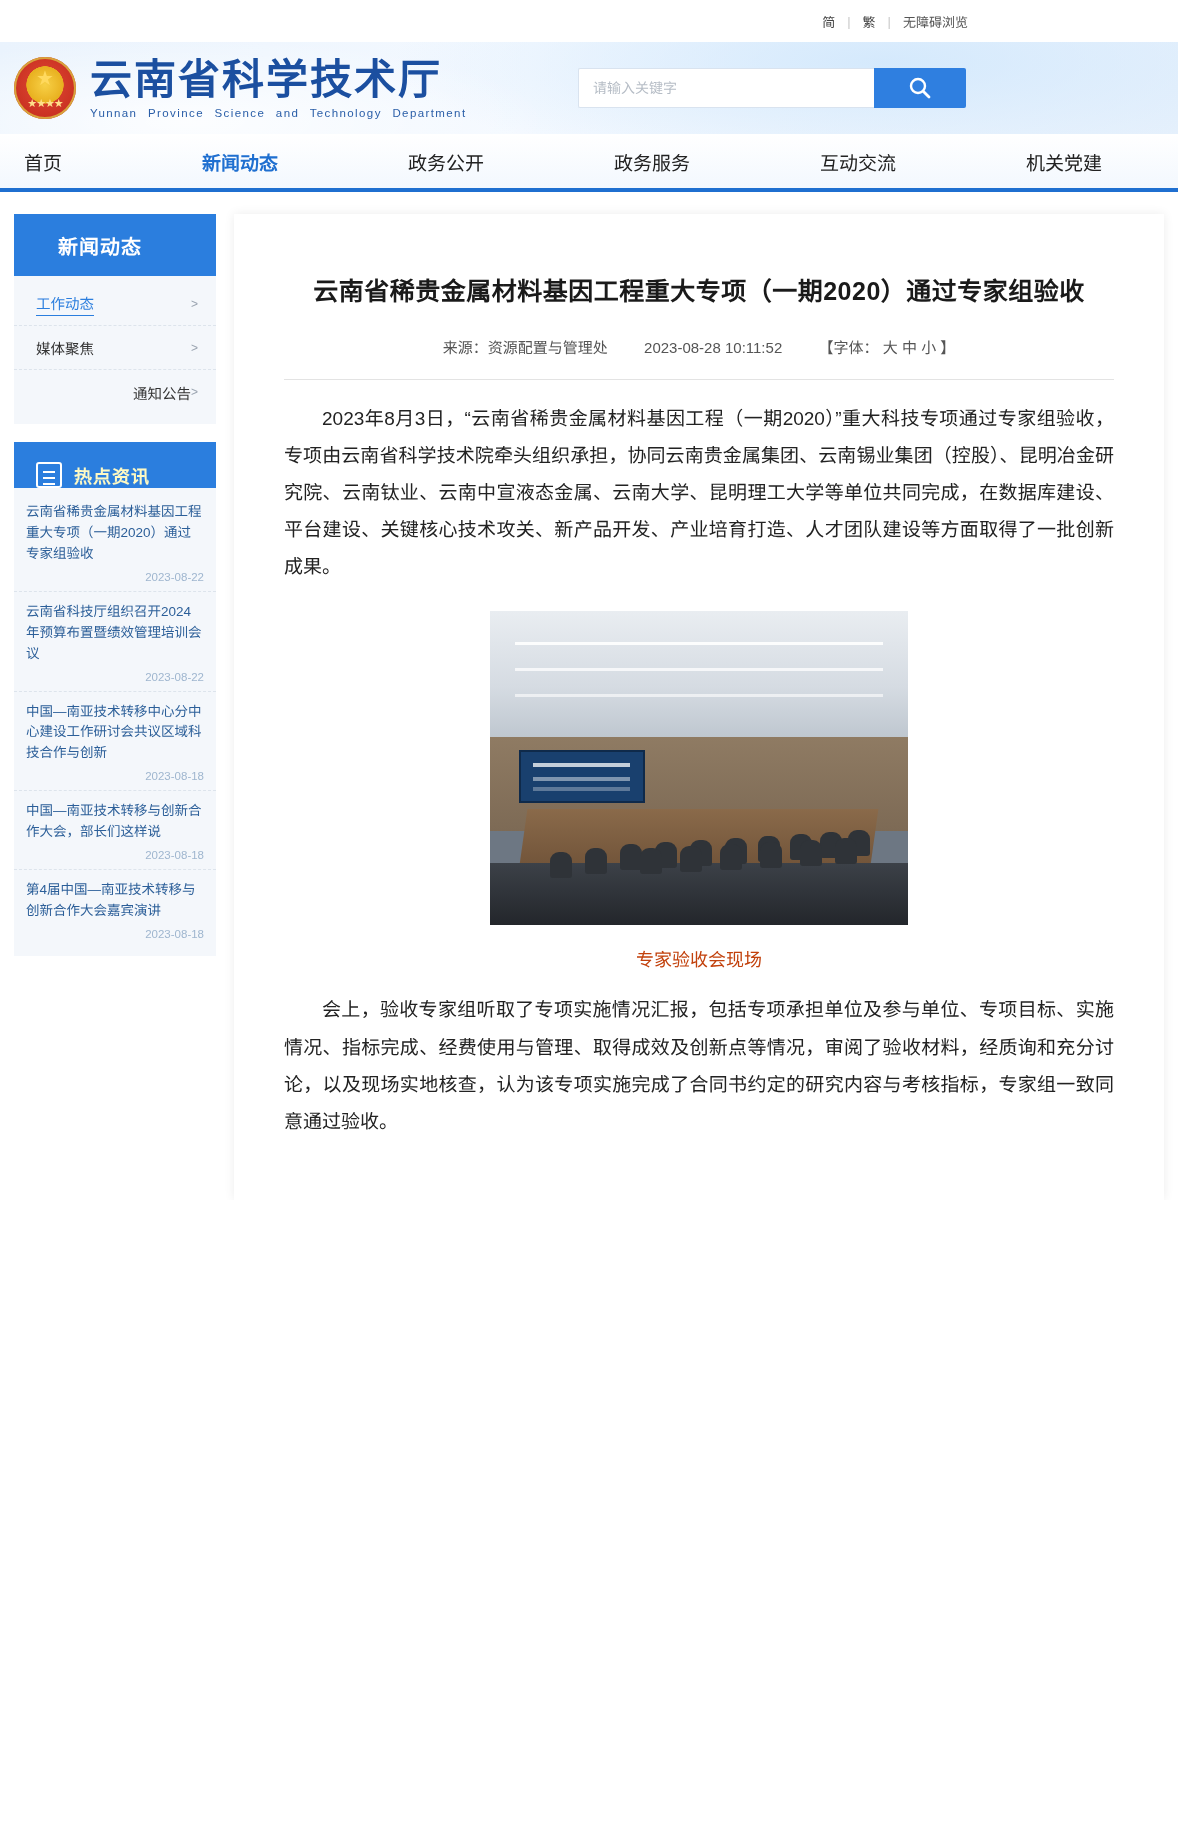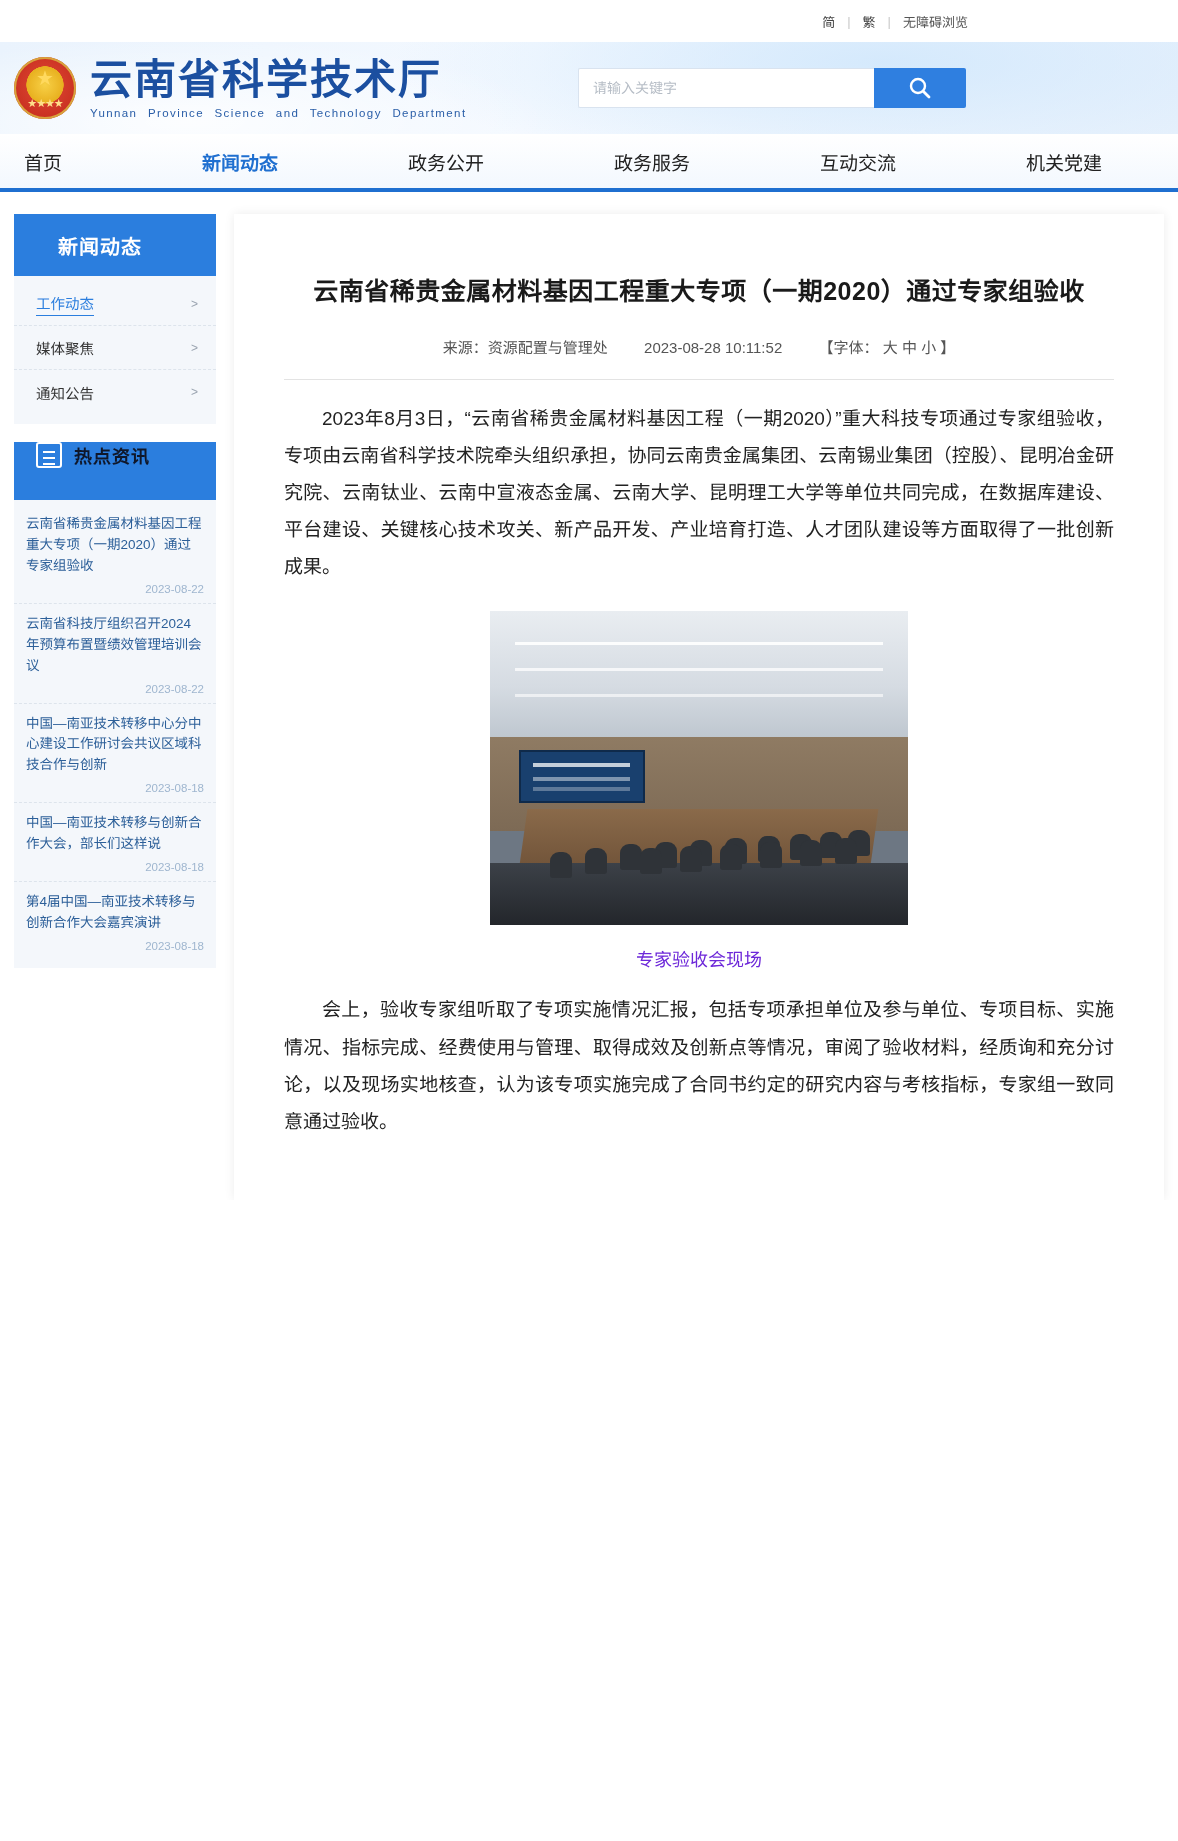--- a/index.html
+++ b/index.html
@@ -163,36 +163,36 @@
     height: 44px;
     display: flex;
     align-items: center;
     justify-content: space-between;
     padding: 0 18px 0 22px;
     font-size: 14.5px;
     color: #333;
     border-bottom: 1px dashed #dde4ec;
     cursor: pointer;
   }
-  .side-menu-item:last-child { border-bottom: none; }
+  .side-menu-item:last-child { border-bottom: none; justify-content: flex-end; }
   .side-menu-item .lbl { }
   .side-menu-item.active .lbl {
     color: #2b7ede;
     border-bottom: 1px solid #2b7ede;
     padding-bottom: 2px;
   }
   .side-menu-item .arrow { color: #9aa4b0; font-size: 12px; }
 
   .hot-head {
     margin-top: 18px;
-    height: 58px;
+    height: 46px;
     background: #2b7ede;
-    color: #0f172a;
-    display: flex;
-    align-items: flex-start;
+    color: #fef9c3;
+    display: flex;
+    align-items: flex-end;
     padding-left: 22px;
     font-size: 18px;
     font-weight: bold;
     letter-spacing: 1px;
   }
   .hot-icon {
     width: 26px; height: 26px;
     border: 2px solid #fff;
     border-radius: 3px;
     margin-right: 12px;
@@ -314,21 +314,21 @@
   }
   .photo .people i {
     position: absolute;
     width: 22px; height: 26px;
     background: #2f3338;
     border-radius: 9px 9px 3px 3px;
     bottom: 0;
   }
   .figcap {
     font-size: 18px;
-    color: #6d28d9;
+    color: #c2410c;
     margin-top: 16px;
   }
 </style>
 </head>
 <body>
 
 <div class="topbar">
   <a href="#">简</a>
   <span class="sep">|</span>
   <a href="#">繁</a>

